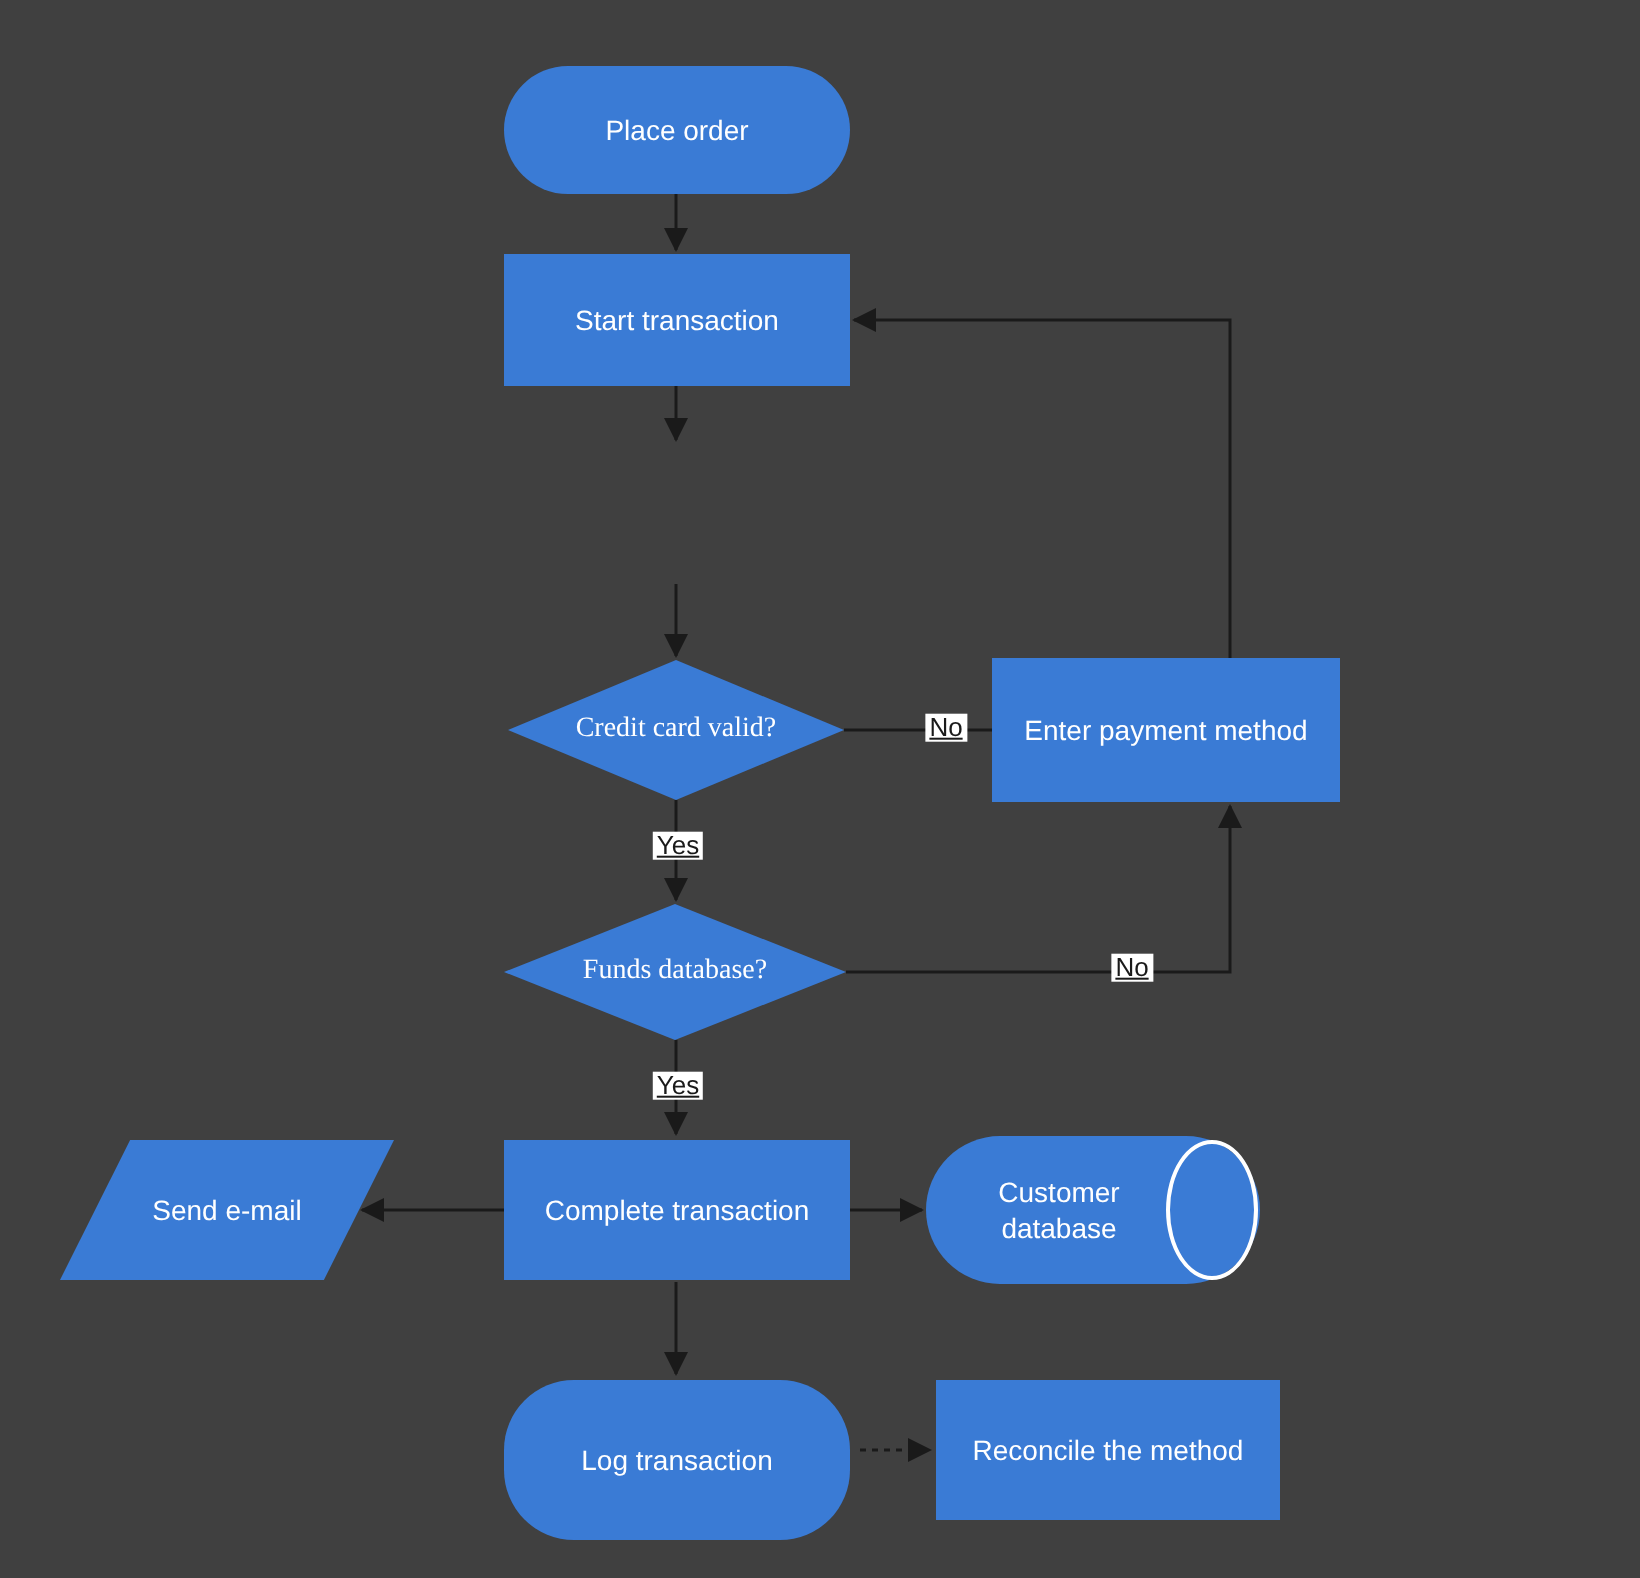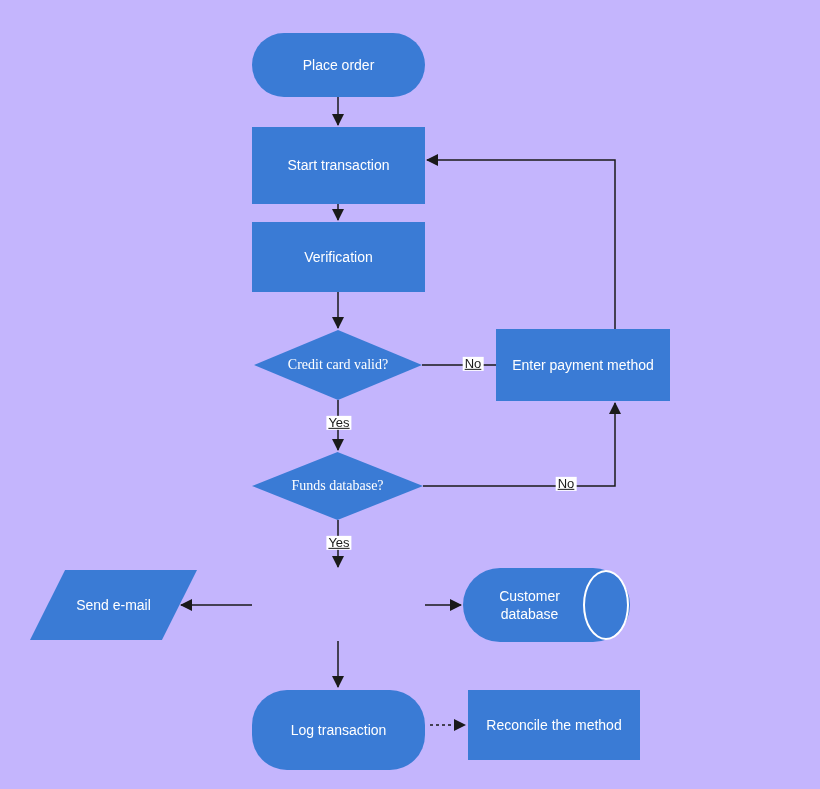--- a/index.html
+++ b/index.html
@@ -5,21 +5,21 @@
   html, body {
     margin: 0;
     padding: 0;
     background: #ffffff;
     font-family: "Liberation Sans", sans-serif;
   }
   .canvas {
     position: relative;
     width: 820px;
     height: 789px;
-    background: #c4b5fd;
+    background: #404040;
     overflow: hidden;
   }
   svg.edges {
     position: absolute;
     left: 0; top: 0;
     width: 820px; height: 789px;
     z-index: 1;
   }
   svg.edges path {
     fill: none;
@@ -91,40 +91,40 @@
     <path d="M252,605 H181" marker-end="url(#arrow)"></path>
     <path d="M425,605 H461" marker-end="url(#arrow)"></path>
     <path d="M338,641 V687" marker-end="url(#arrow)"></path>
     <path d="M430,725 H465" stroke-dasharray="3,3" marker-end="url(#arrow)"></path>
   </svg>
 
   <div class="node stadium small-r" style="left:252px;top:33px;width:173px;height:64px">
     <span class="nlabel">Place order</span>
   </div>
 
-  <div class="node" style="left:252px;top:127px;width:173px;height:77px">
+  <div class="node" style="left:252px;top:127px;width:173px;height:66px">
     <span class="nlabel">Start transaction</span>
   </div>
 
-  <div class="node" style="left:252px;top:222px;width:173px;height:70px">
-    <span class="nlabel">Verification</span>
-  </div>
 
   <div class="node decision" style="left:254px;top:330px;width:168px;height:70px">
     <span class="nlabel">Credit card valid?</span>
   </div>
 
   <div class="node" style="left:496px;top:329px;width:174px;height:72px">
     <span class="nlabel">Enter payment method</span>
   </div>
 
   <div class="node decision" style="left:252px;top:452px;width:171px;height:68px">
     <span class="nlabel">Funds database?</span>
   </div>
 
+  <div class="node" style="left:252px;top:570px;width:173px;height:70px">
+    <span class="nlabel">Complete transaction</span>
+  </div>
 
   <div class="node cylinder" style="left:463px;top:568px;width:167px;height:74px">
     <div class="cyl-cap"></div>
     <span class="nlabel">Customer database</span>
   </div>
 
   <div class="node parallelogram" style="left:30px;top:570px;width:167px;height:70px">
     <span class="nlabel">Send e-mail</span>
   </div>
 

